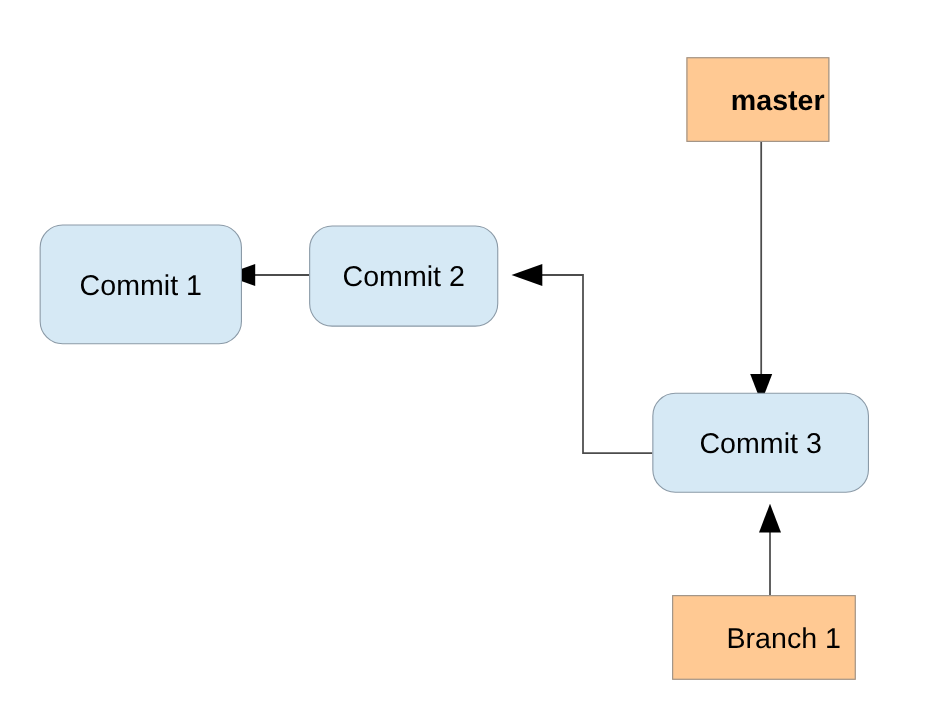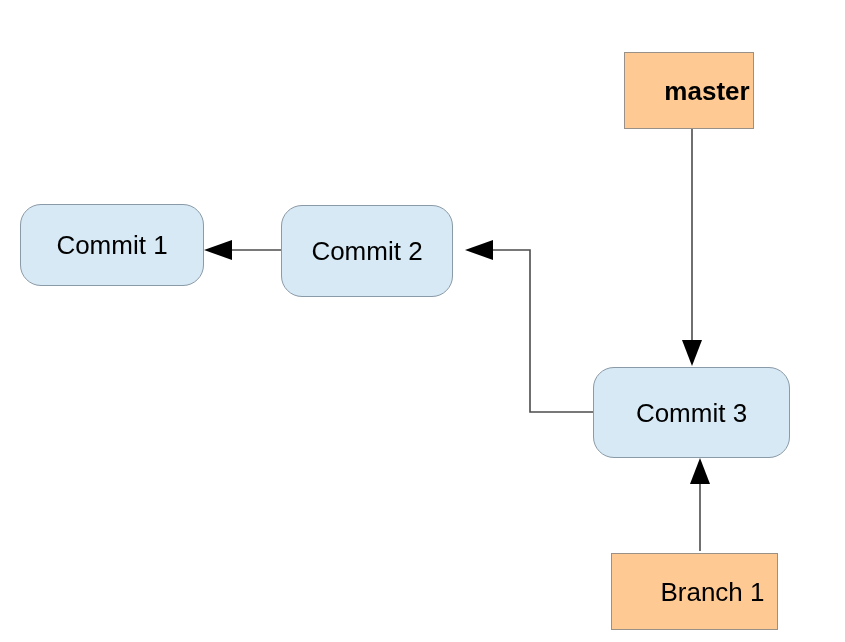--- a/index.html
+++ b/index.html
@@ -56,24 +56,24 @@
   .node.ref {
     background: var(--ref-fill);
     border: 1px solid var(--ref-border);
     border-radius: 0;
     padding-left: 36px;
   }
   .node.bold { font-weight: bold; }
 
   
   #node-master  { left: 624px; top:  52px; width: 130px; height: 77px; }
-  #node-commit1 { left:  20px; top: 204px; width: 184px; height: 82px; }
+  #node-commit1 { left:  36px; top: 204px; width: 184px; height: 109px; }
   #node-commit2 { left: 281px; top: 205px; width: 172px; height: 92px; }
-  #node-commit3 { left: 593px; top: 367px; width: 197px; height: 91px; text-align: center; }
-  #node-branch1 { left: 611px; top: 553px; width: 167px; height: 77px; }
+  #node-commit3 { left: 593px; top: 357px; width: 197px; height: 91px; text-align: center; }
+  #node-branch1 { left: 611px; top: 541px; width: 167px; height: 77px; }
 </style>
 </head>
 <body>
 
 <div class="canvas">
 
   <svg class="edges-layer" width="845" height="642" viewBox="0 0 845 642" xmlns="http://www.w3.org/2000/svg">
 
     <g>
       <line x1="281" y1="250" x2="230" y2="250"></line>

